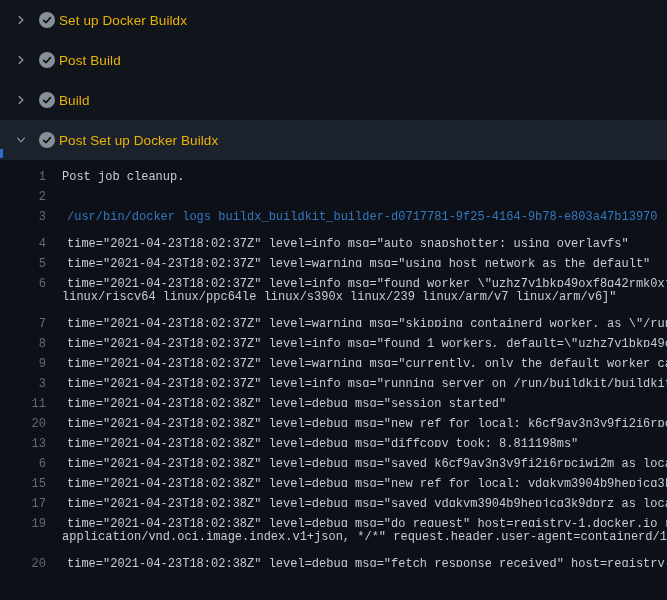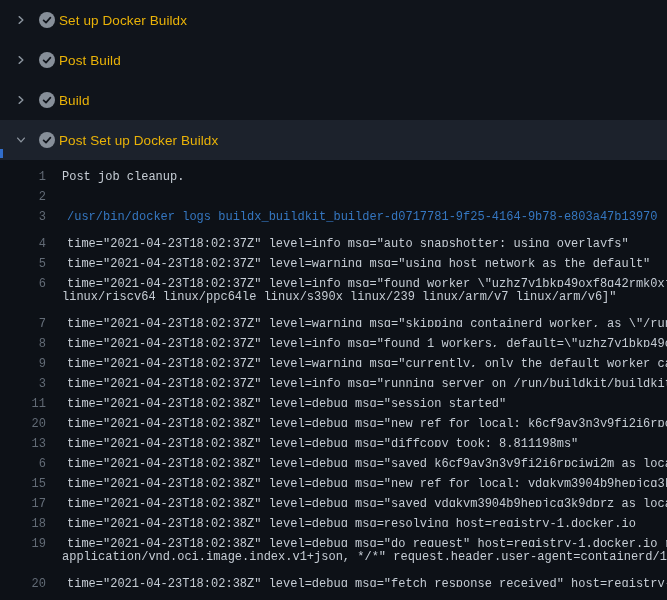--- a/index.html
+++ b/index.html
@@ -191,24 +191,20 @@
   </div>
       <div class="line log lvl1">
     <span class="num">15</span>
     <span class="content">time="2021-04-23T18:02:38Z" level=debug msg="new ref for local: vdqkvm3904b9hepjcq3k</span>
   </div>
       <div class="line log lvl1">
     <span class="num">17</span>
     <span class="content">time="2021-04-23T18:02:38Z" level=debug msg="saved vdqkvm3904b9hepjcq3k9dprz as loca</span>
   </div>
       <div class="line log lvl1">
-    <span class="num">18</span>
-    <span class="content">time="2021-04-23T18:02:38Z" level=debug msg=resolving host=registry-1.docker.io</span>
-  </div>
-      <div class="line log lvl1">
     <span class="num">19</span>
     <span class="content">time="2021-04-23T18:02:38Z" level=debug msg="do request" host=registry-1.docker.io r</span>
   </div>
       <div class="line wrap">
     <span class="num"></span>
     <span class="content">application/vnd.oci.image.index.v1+json, */*" request.header.user-agent=containerd/1.4</span>
   </div>
       <div class="line log lvl1">
     <span class="num">20</span>
     <span class="content">time="2021-04-23T18:02:38Z" level=debug msg="fetch response received" host=registry-</span>

